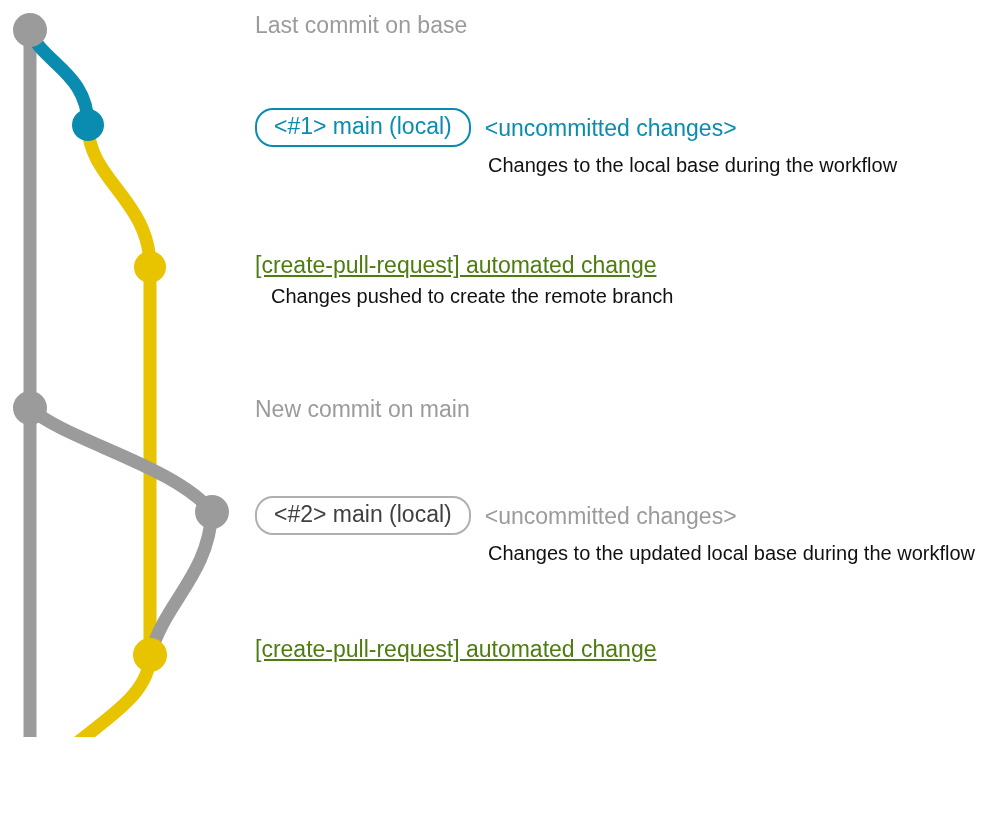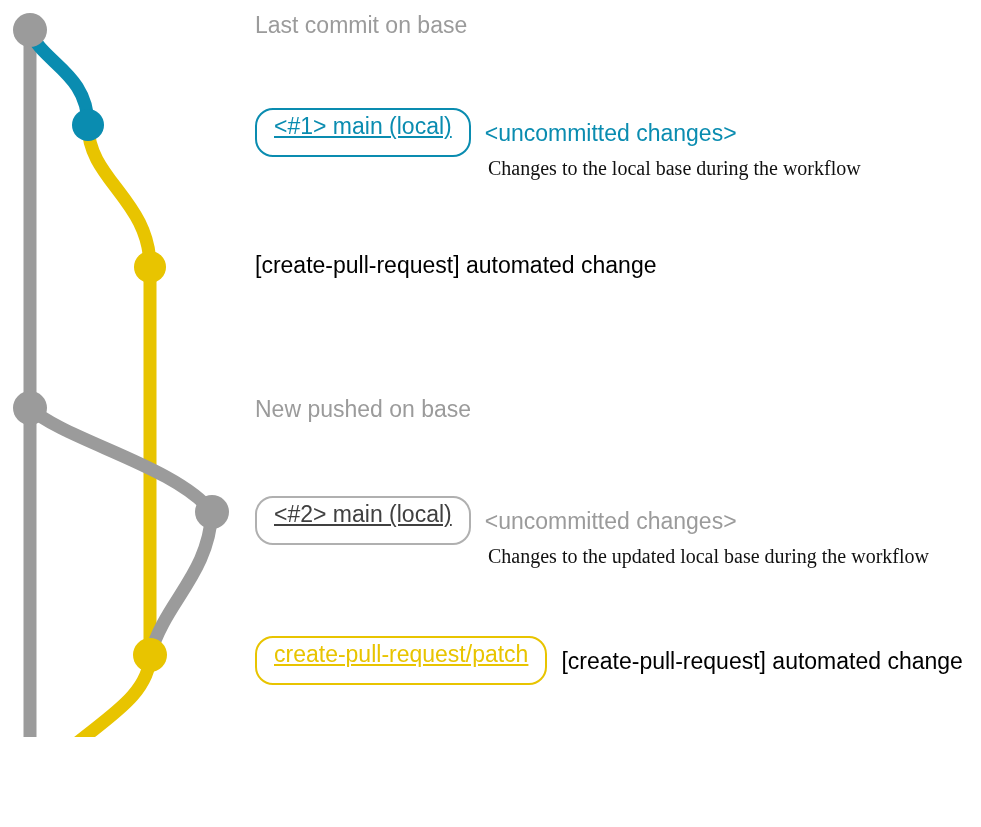--- a/index.html
+++ b/index.html
@@ -38,54 +38,54 @@
     align-items: center;
     gap: 14px;
     white-space: nowrap;
   }
   .pill {
     display: inline-flex;
     align-items: center;
     justify-content: center;
     border: 2px solid #9b9b9b;
     border-radius: 18px;
-    padding: 5px 17px 17px 17px;
+    padding: 5px 17px 7px 17px;
     font-size: 23px;
     line-height: 23px;
     color: #9b9b9b;
     background: transparent;
     box-sizing: border-box;
-    text-decoration: underline;
   }
   .pill.blue {
     border-color: #0a8cb0;
     color: #0a8cb0;
   }
   .pill.yellow {
     border-color: #e8c400;
     color: #e8c400;
   }
   .pill.gray {
     border-color: #b0b0b0;
     color: #404040;
   }
   .subject {
     font-size: 23px;
     line-height: 26px;
     white-space: nowrap;
   }
   .subject.blue   { color: #0a8cb0; }
-  .subject.yellow { color: #000000; }
+  .subject.yellow { color: #4d7c0f; text-decoration: underline; }
   .subject.gray   { color: #9b9b9b; }
   .desc {
-    font-family: Liberation Serif, serif;
+    font-family: Liberation Sans, sans-serif;
     font-size: 20px;
     line-height: 22px;
     color: #111111;
     white-space: nowrap;
+    margin-top: 7px;
   }
 </style>
 </head>
 <body>
 
 <div id="page">
 
   <svg id="graph-svg" viewBox="0 0 981 827" xmlns="http://www.w3.org/2000/svg">
 
     <path d="M 30,30 L 30,797" stroke="#9b9b9b" stroke-width="13" fill="none" stroke-linecap="round"></path>
@@ -121,37 +121,37 @@
       <span class="pill blue">&lt;#1&gt; main (local)</span>
       <span class="subject blue">&lt;uncommitted changes&gt;</span>
     </div>
     <div class="desc" style="margin-left:233px;">Changes to the local base during the workflow</div>
   </div>
 
   <div class="row" style="left:255px; top:252px;">
     <div class="row-head">
       <span class="subject yellow">[create-pull-request] automated change</span>
     </div>
+    <div class="desc" style="margin-left:16px;">Changes pushed to create the remote branch</div>
   </div>
 
   <div class="row" style="left:255px; top:396px;">
     <div class="row-head">
-      <span class="subject gray">New pushed on base</span>
+      <span class="subject gray">New commit on main</span>
     </div>
   </div>
 
   <div class="row" style="left:255px; top:496px;">
     <div class="row-head">
       <span class="pill gray">&lt;#2&gt; main (local)</span>
       <span class="subject gray">&lt;uncommitted changes&gt;</span>
     </div>
     <div class="desc" style="margin-left:233px;text-align:center;">Changes to the updated local base during the workflow</div>
   </div>
 
   <div class="row" style="left:255px; top:636px;">
     <div class="row-head">
-      <span class="pill yellow">create-pull-request/patch</span>
       <span class="subject yellow">[create-pull-request] automated change</span>
     </div>
   </div>
 
 
 </div>
 
 </body></html>

